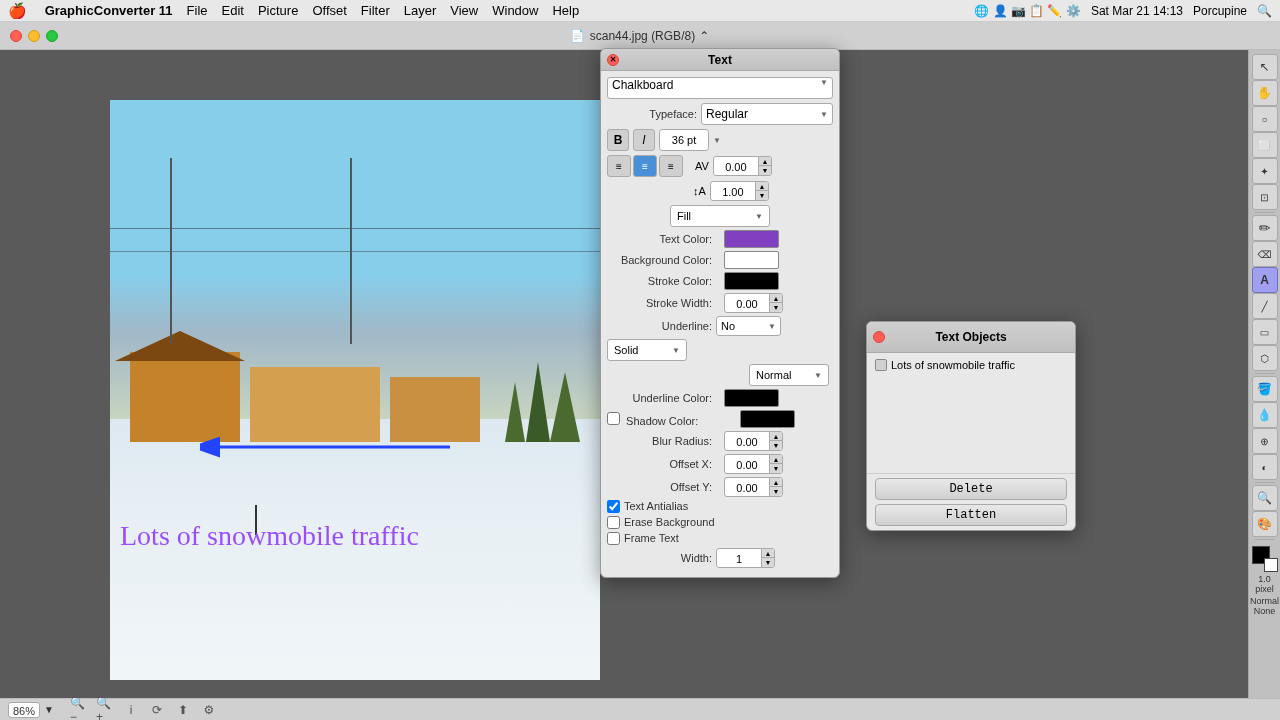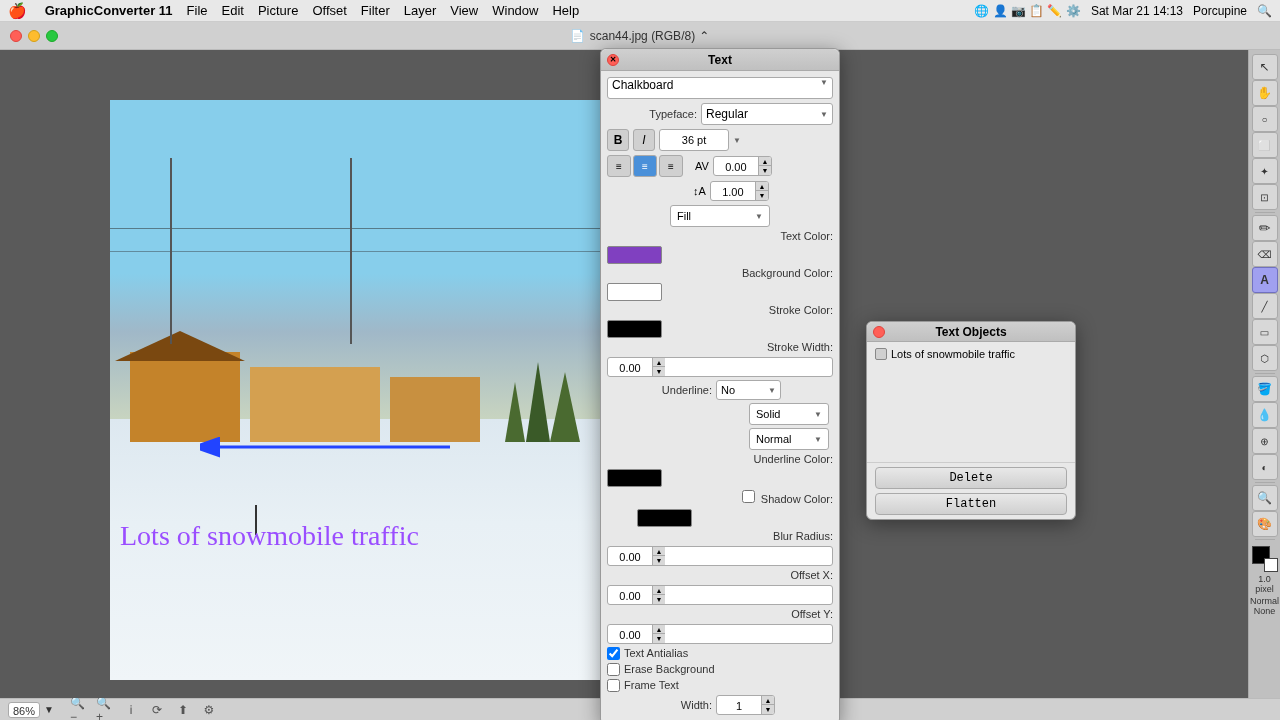--- a/index.html
+++ b/index.html
@@ -259,21 +259,21 @@
       width: 22px; height: 22px;
       background: #d0d0d0;
       border: 1px solid #aaa;
       border-radius: 3px;
       display: flex; align-items: center; justify-content: center;
       font-style: italic;
       font-size: 12px;
       cursor: pointer;
     }
     .size-input {
-      width: 70px; height: 22px;
+      width: 50px; height: 22px;
       background: white;
       border: 1px solid #aaa;
       border-radius: 3px;
       font-size: 11px;
       display: flex; align-items: center; justify-content: center;
     }
     .align-btns {
       display: flex; gap: 2px;
     }
     .align-btn {
@@ -331,23 +331,23 @@
       border: 1px solid #aaa;
       border-radius: 3px;
       height: 22px;
       padding: 0 6px;
       font-size: 11px;
       width: 100px;
       justify-content: space-between;
     }
     .color-row {
       display: flex;
+      align-items: center;
       margin-bottom: 3px;
-      gap: 4px;
-      flex-direction: column;
+      gap: 12px;
     }
     .color-label {
       font-size: 11px;
       color: #333;
       text-align: right;
       min-width: 105px;
     }
     .color-swatch {
       width: 55px; height: 18px;
       border: 1px solid #888;
@@ -359,21 +359,21 @@
     .color-black { background: black; }
 
     .underline-row {
       display: flex;
       align-items: center;
       gap: 4px;
       margin-bottom: 3px;
     }
     .solid-row {
       display: flex;
-      justify-content: flex-end;
+      justify-content: flex-start;
       margin-bottom: 3px;
       padding-right: 4px;
     }
     .solid-select {
       display: flex;
       align-items: center;
       background: white;
       border: 1px solid #aaa;
       border-radius: 3px;
       height: 22px;
@@ -417,21 +417,21 @@
       top: 321px;
       left: 866px;
       width: 210px;
       background: #e8e8e8;
       border: 1px solid #999;
       border-radius: 6px;
       box-shadow: 0 4px 20px rgba(0,0,0,0.4);
       z-index: 200;
     }
     .to-titlebar {
-      height: 20px;
+      height: 31px;
       background: linear-gradient(180deg, #d0d0d0, #c0c0c0);
       border-bottom: 1px solid #aaa;
       border-radius: 6px 6px 0 0;
       display: flex;
       align-items: center;
       justify-content: center;
       font-size: 12px;
       font-weight: 600;
       position: relative;
     }

